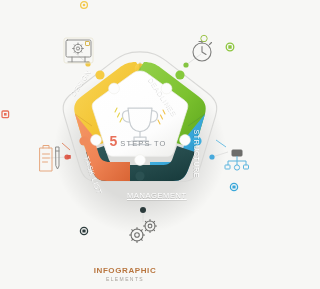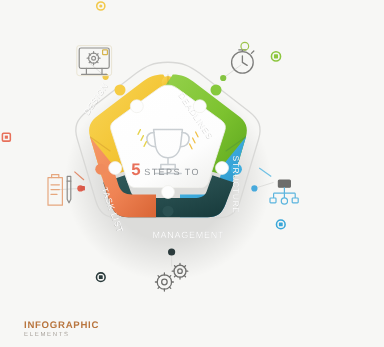--- a/index.html
+++ b/index.html
@@ -32,21 +32,21 @@
     color: #ffffff;
     letter-spacing: 0.6px;
     white-space: nowrap;
     font-weight: 500;
     text-shadow: 0 0.5px 0.5px rgba(0,0,0,.18);
     pointer-events: none;
   }
   #lbl-design      { font-size: 7px; left: 72px;  top: 92px;  transform: rotate(-56deg); transform-origin: left center; }
   #lbl-deadlines   { font-size: 7px; left: 150px; top: 75px;  transform: rotate(56deg);  transform-origin: left center; }
   #lbl-structure   { font-size: 7px; left: 196px; top: 126px; transform: rotate(90deg);  transform-origin: left center; }
-  #lbl-management  { font-size: 7.5px; left: 127px; top: 191px; }
+  #lbl-management  { font-size: 7.5px; left: 127px; top: 191px; text-decoration: underline; }
   #lbl-tasklist    { font-size: 7px; left: 86px;  top: 153px; transform: rotate(70deg);  transform-origin: left center; }
 
   #center-block {
     position: absolute;
     left: 95px;
     top: 95px;
     width: 86px;
     height: 80px;
     pointer-events: none;
   }
@@ -79,23 +79,22 @@
     text-align: center;
     font-size: 7.5px;
     color: #9aa0a4;
     letter-spacing: 1.8px;
   }
   #footer {
     position: absolute;
     left: 0;
     top: 266px;
     width: 250px;
-    text-align: left;
+    text-align: center;
     pointer-events: none;
-    padding-left: 20px;
   }
   #footer-title {
     font-size: 8px;
     letter-spacing: 0.6px;
     color: #b9763f;
     font-weight: 700;
     line-height: 10px;
   }
   #footer-sub {
     font-size: 5px;

